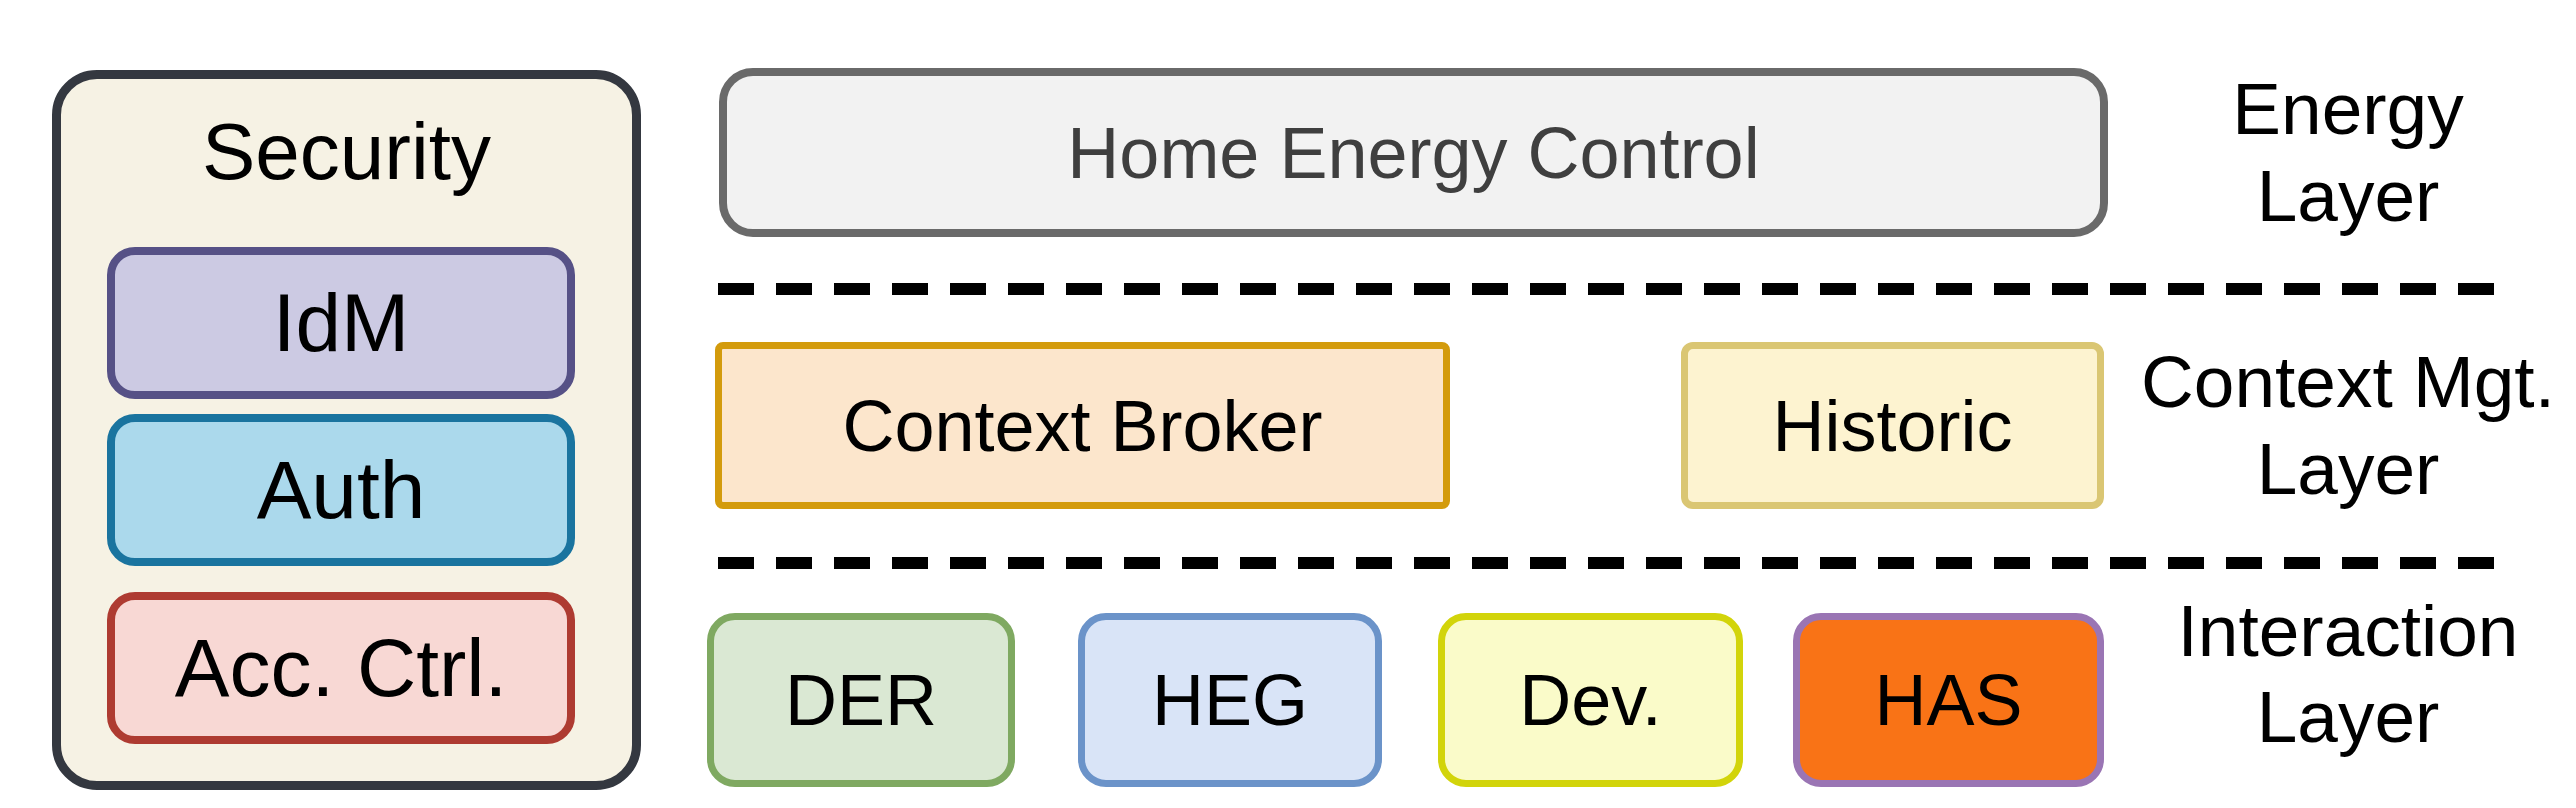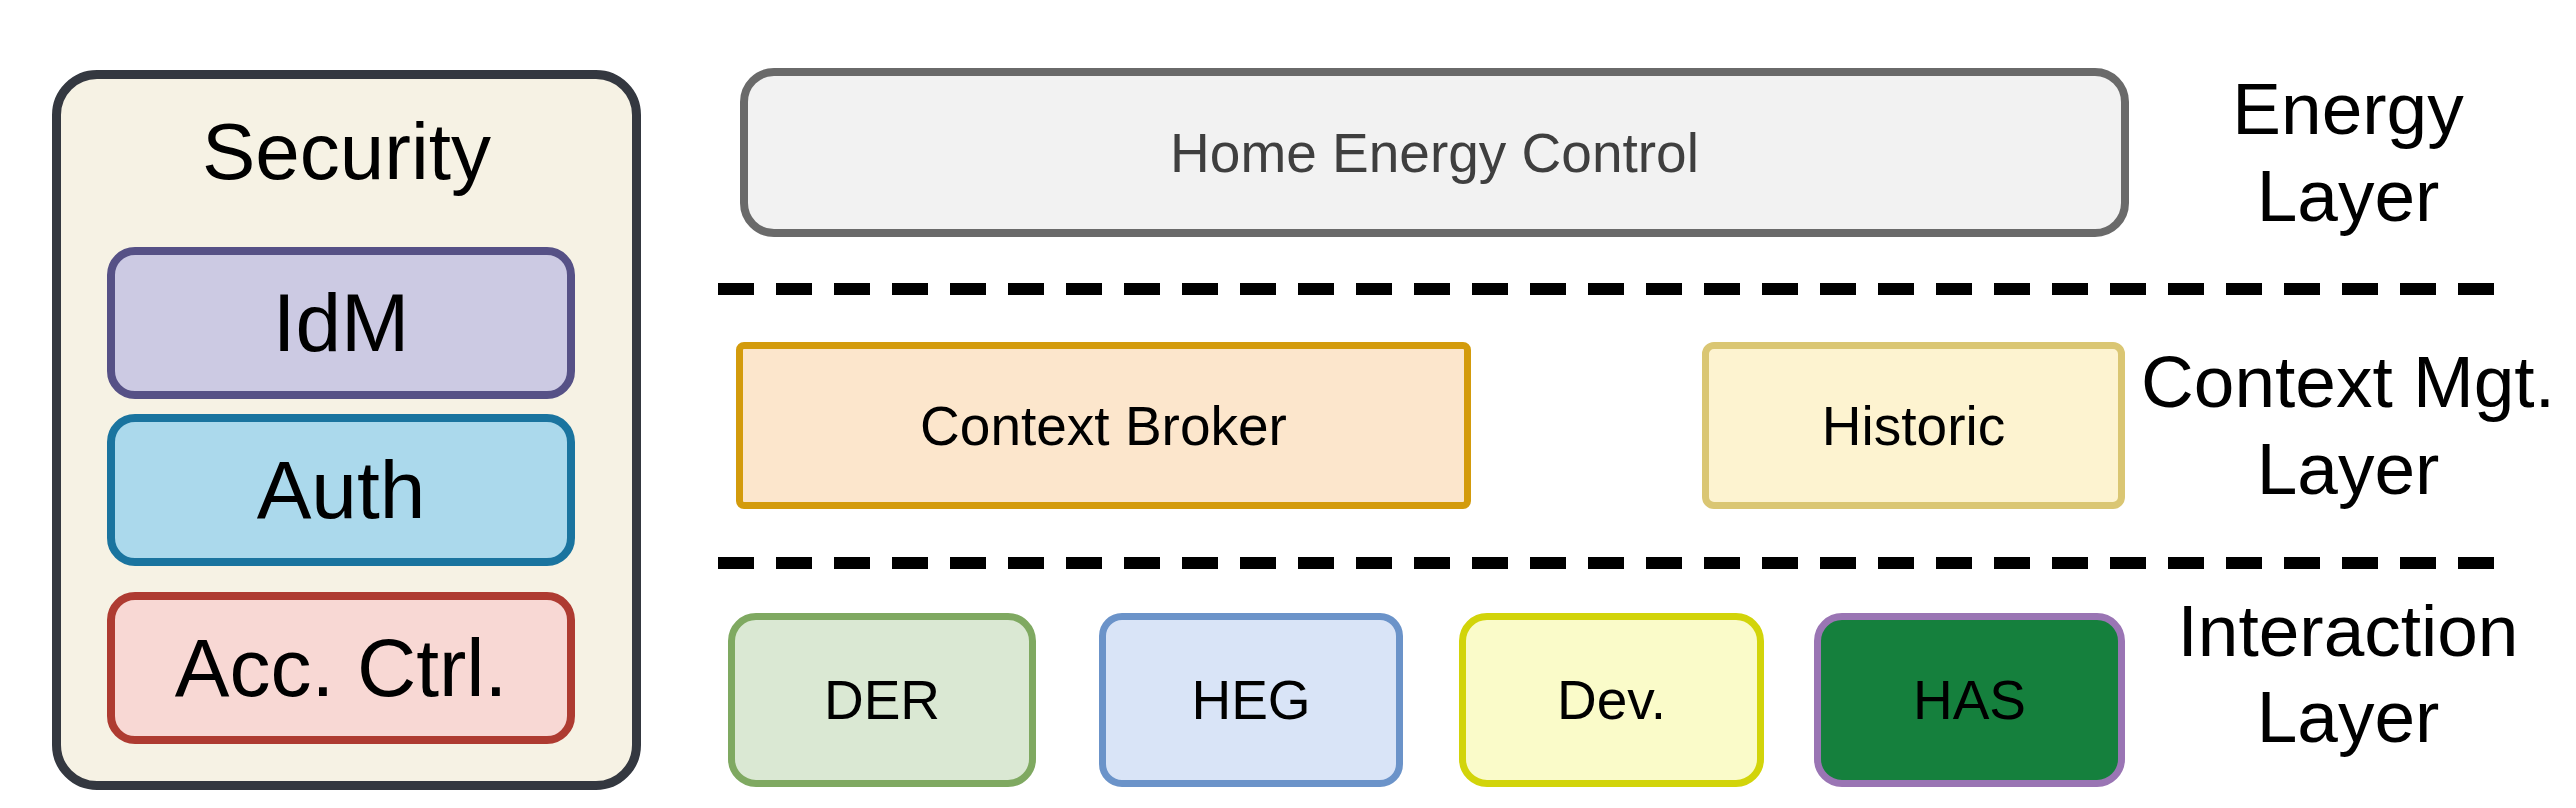--- a/index.html
+++ b/index.html
@@ -62,23 +62,22 @@
   .sec-box.acc  { top: 513px; }
 
   
   .layer-box {
     position: absolute;
     box-sizing: border-box;
     border: 7.5px solid;
     display: flex;
     align-items: center;
     justify-content: center;
-    font-size: 55px;
+    font-size: 72px;
     color: #000000;
-    margin-left: 21px;
   }
   .hec {
     left: 719px; top: 68px;
     width: 1389px; height: 169px;
     border-width: 8.4px;
     border-radius: 34px;
   }
   .context-broker {
     left: 715px; top: 342px;
     width: 735px; height: 167px;
@@ -158,27 +157,27 @@
   </div>
   <div class="layer-box historic" style="background-color: rgb(253, 243, 208); border-color: rgb(218, 198, 115);">
     <span>Historic</span>
   </div>
 
   <div class="divider divider-2" style="color: rgb(0, 0, 0);"></div>
 
   <div class="layer-box row-box der" style="background-color: rgb(218, 232, 211); border-color: rgb(127, 169, 97);">
     <span>DER</span>
   </div>
-  <div class="layer-box row-box heg" style="background-color: rgb(217, 228, 247); border-color: rgb(107, 147, 201); border-radius: 23px;">
+  <div class="layer-box row-box heg" style="background-color: rgb(217, 228, 247); border-color: rgb(107, 147, 201);">
     <span>HEG</span>
   </div>
   <div class="layer-box row-box dev" style="background-color: rgb(250, 251, 201); border-color: rgb(210, 212, 10);">
     <span>Dev.</span>
   </div>
-  <div class="layer-box row-box has" style="background-color: #15803d; border-color: rgb(154, 117, 180);">
+  <div class="layer-box row-box has" style="background-color: #f97316; border-color: rgb(154, 117, 180);">
     <span>HAS</span>
   </div>
 
   <div class="layer-label label-control">
     <span>Energy</span>
     <span>Layer</span>
   </div>
   <div class="layer-label label-context">
     <span>Context Mgt.</span>
     <span>Layer</span>

